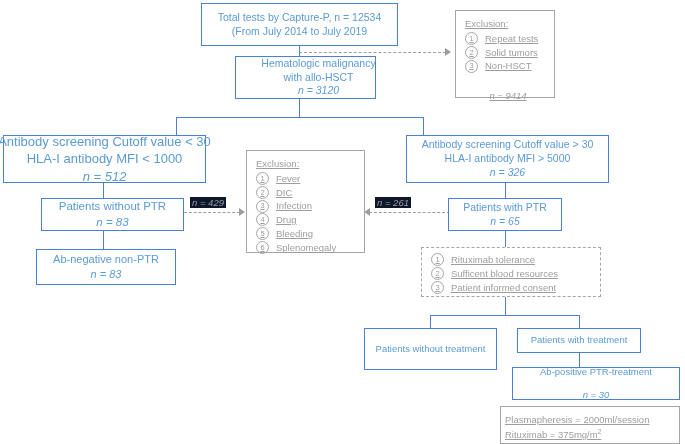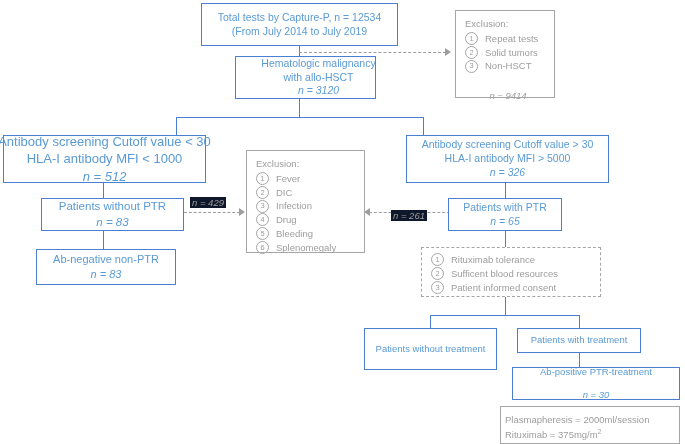--- a/index.html
+++ b/index.html
@@ -30,20 +30,21 @@
   
   .gbox{
     position:absolute;
     box-sizing:border-box;
     border:1.2px solid #a6a6a6;
     background:#ffffff;
     color:#9d9d9d;
     z-index:3;
     padding:6px 9px;
     line-height:1.45;
+    text-decoration:underline;
   }
   .gbox.dashed{border:1.2px dashed #a6a6a6;}
   .gbox .hd{display:block;margin-bottom:1px;}
   .grow{display:flex;align-items:center;gap:7px;white-space:nowrap;}
   .cnum{
     display:inline-flex;align-items:center;justify-content:center;
     width:11px;height:11px;border:1px solid #a6a6a6;border-radius:50%;
     font-size:7.5px;line-height:1;flex:none;color:#9d9d9d;
   }
   .gn{display:block;text-align:center;padding-left:6px;margin-top:16px;}
@@ -93,21 +94,21 @@
 
   <div class="darrow" style="left:299px;top:52px;width:147px;"></div>
   <div class="ahead right" style="left:445px;top:48px;"></div>
 
   <div class="darrow" style="left:184px;top:212px;width:56px;"></div>
   <div class="ahead right" style="left:239px;top:208px;"></div>
   <div class="alabel" style="left:190px;top:197px;"><span class="it">n = 429</span></div>
 
   <div class="darrow" style="left:369px;top:212px;width:81px;"></div>
   <div class="ahead left" style="left:364px;top:208px;"></div>
-  <div class="alabel" style="left:375px;top:210px;margin-left:16px;"><span class="it">n = 261</span></div>
+  <div class="alabel" style="left:375px;top:197px;"><span class="it">n = 261</span></div>
 
   <div class="node" style="left:201px;top:3px;width:197px;height:43px;font-size:10.5px;">
     <span class="ln">Total tests by Capture-P, n = 12534</span>
     <span class="ln">(From July 2014 to July 2019</span>
   </div>
 
   <div class="node" style="left:235px;top:56px;width:141px;height:43px;font-size:10.5px;padding-left:26px;">
     <span class="ln">Hematologic malignancy</span>
     <span class="ln">with allo-HSCT</span>
     <span class="ln nitalic">n = 3120</span>

